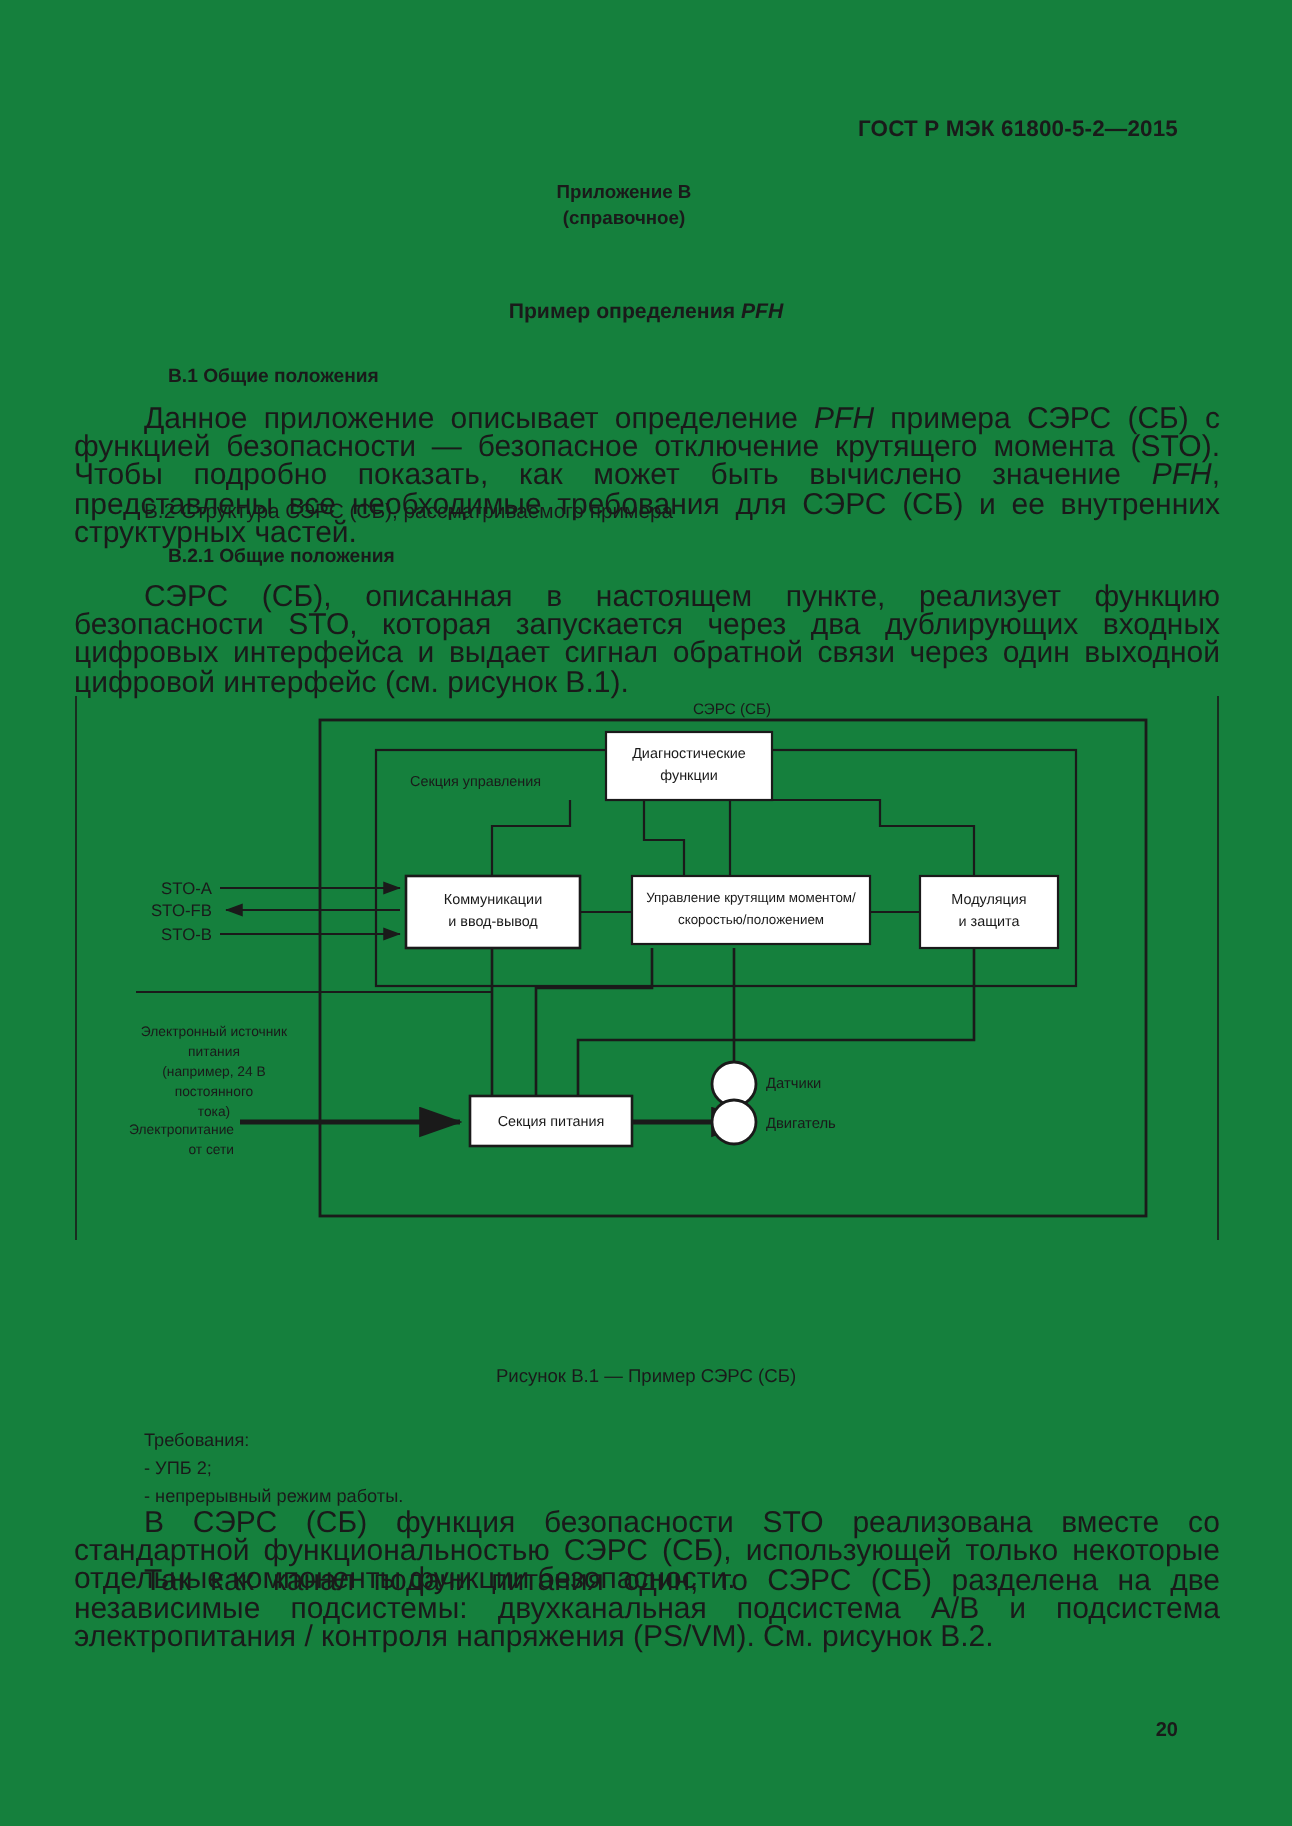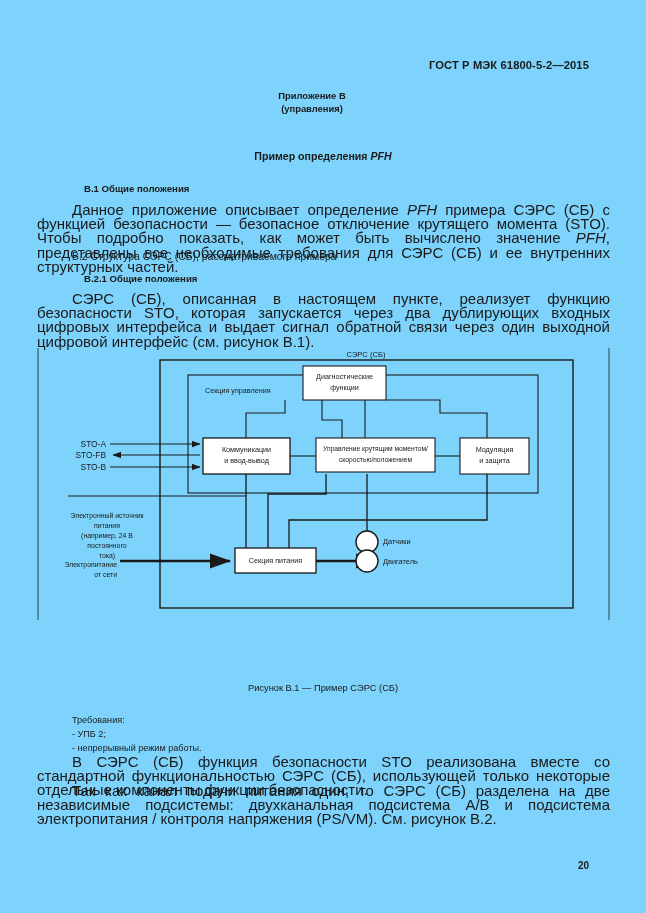--- a/index.html
+++ b/index.html
@@ -8,21 +8,21 @@
     background: #ffffff;
   }
   body {
     font-family: "Liberation Sans", "DejaVu Sans", sans-serif;
     color: #1a1a1a;
   }
   #page {
     position: relative;
     width: 646px;
     height: 913px;
-    background: #7dd3fc;
+    background: #15803d;
     overflow: hidden;
   }
   
   .std-header {
     position: absolute;
     top: 59px;
     right: 57px;
     font-size: 11.2px;
     font-weight: bold;
     letter-spacing: 0.1px;
@@ -121,21 +121,21 @@
 </style>
 </head>
 <body>
 
 <div id="page">
 
   <div class="std-header">ГОСТ Р МЭК 61800-5-2—2015</div>
 
   <div class="annex-block">
     <div>Приложение В</div>
-    <div>(управления)</div>
+    <div>(справочное)</div>
   </div>
 
   <div class="doc-title">
     <span>Пример определения </span><i>PFH</i>
   </div>
 
   <div class="h-sub" style="top:183px">В.1 Общие положения</div>
 
   <div class="para indent" style="top:203px">Данное приложение описывает определение <i>PFH</i> примера СЭРС (СБ) с функцией безопасности — безопасное отключение крутящего момента (STO). Чтобы подробно показать, как может быть вычислено значение <i>PFH</i>, представлены все необходимые требования для СЭРС (СБ) и ее внутренних структурных частей.</div>
 

